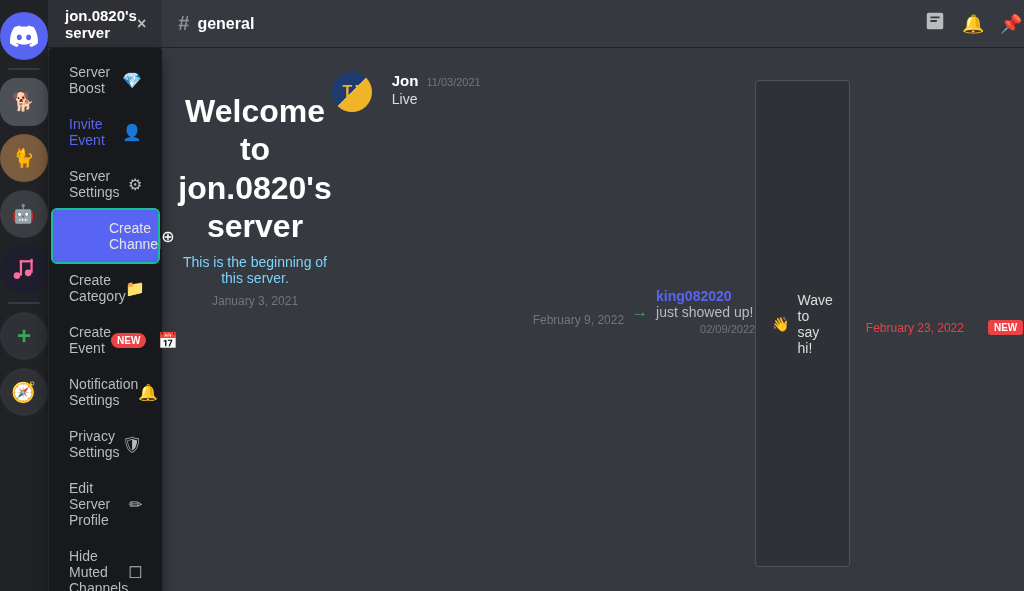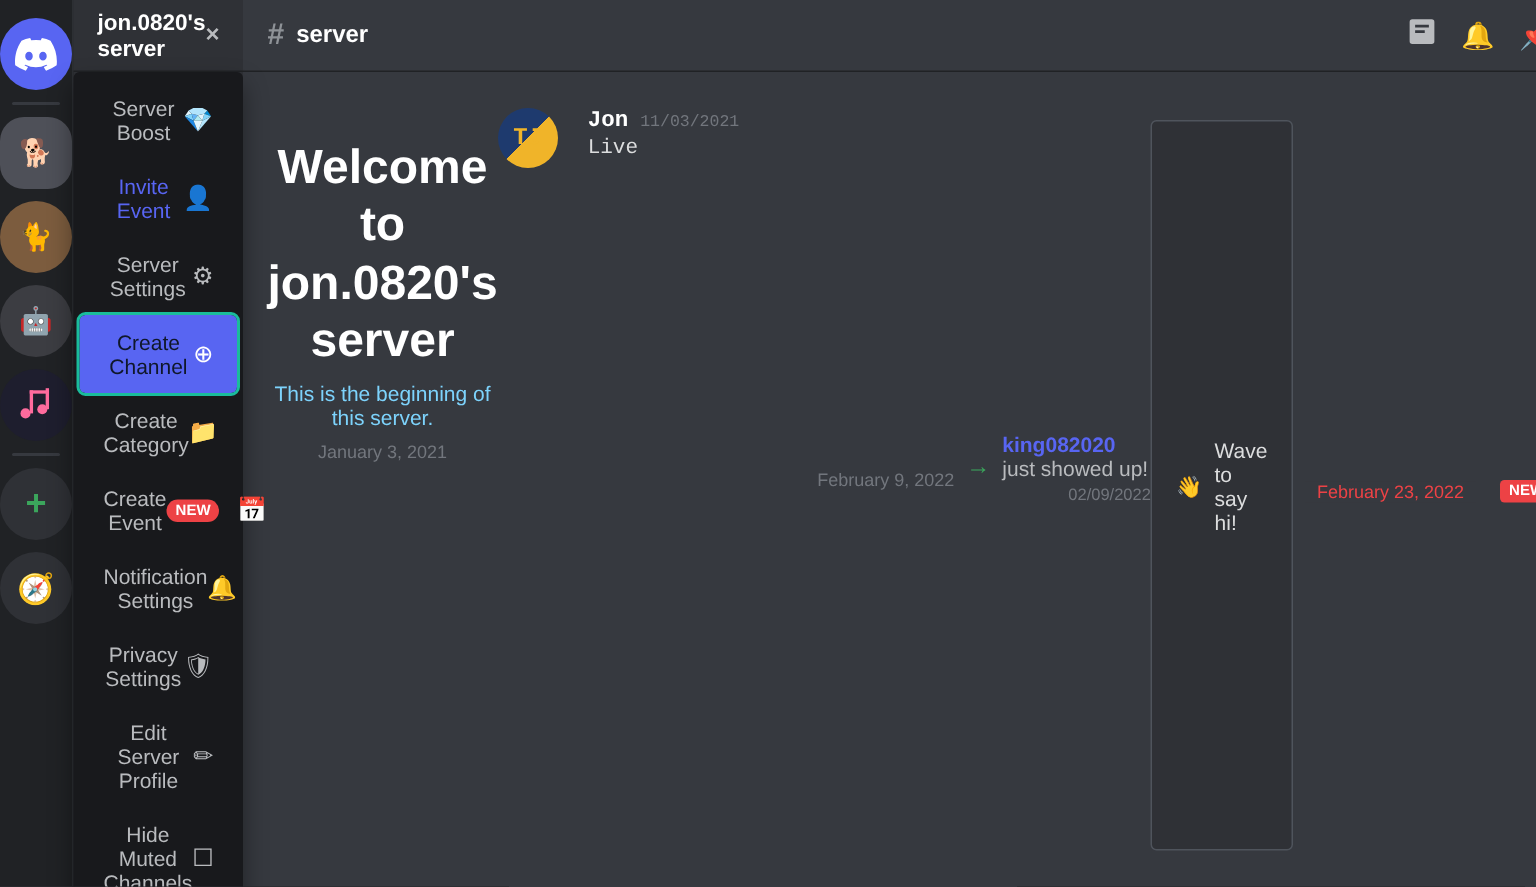--- a/index.html
+++ b/index.html
@@ -105,37 +105,37 @@
     .menu-item {
       display: flex;
       align-items: center;
       justify-content: space-between;
       padding: 10px 16px;
       color: #b9bbbe;
       font-size: 14px;
       cursor: pointer;
       border-radius: 2px;
       margin: 0 4px;
-      text-align: center;
     }
     .menu-item.highlighted {
       background: #5865f2;
       color: #fff;
       border-radius: 4px;
       outline: 2px solid #1abc9c;
       outline-offset: 0px;
     }
     .menu-item .item-label {
       font-size: 14px;
     }
     .menu-item .item-label.invite {
       color: #5865f2;
     }
     .menu-item.highlighted .item-label {
-      color: #0f172a;
+      color: #e5e5e5;
+      margin-left: 40px;
     }
     .menu-item-icon {
       color: #b9bbbe;
       font-size: 16px;
     }
     .menu-item.highlighted .menu-item-icon {
       color: #fff;
     }
     .new-badge {
       background: #ed4245;
@@ -218,21 +218,20 @@
     .welcome-date {
       color: #72767d;
       font-size: 12px;
     }
 
     
     .message-group {
       display: flex;
       gap: 20px;
       margin-bottom: 16px;
-      font-family: Liberation Mono, monospace;
     }
     .avatar {
       width: 40px;
       height: 40px;
       border-radius: 50%;
       flex-shrink: 0;
       display: flex;
       align-items: center;
       justify-content: center;
       font-weight: 900;
@@ -439,21 +438,21 @@
       <span class="item-label">Hide Muted Channels</span>
       <span class="menu-item-icon">☐</span>
     </div>
   </div>
 </div>
 
 <div class="main-content">
 
   <div class="main-header">
     <span class="channel-hash">#</span>
-    <span class="channel-name-header">server</span>
+    <span class="channel-name-header">general</span>
     <div class="header-right">
       <span class="header-icon">
         <svg width="22" height="22" viewBox="0 0 24 24" fill="#b9bbbe">
           <path d="M5 3h14a2 2 0 0 1 2 2v14a2 2 0 0 1-2 2H5a2 2 0 0 1-2-2V5a2 2 0 0 1 2-2zm2 4v2h10V7H7zm0 4v2h7v-2H7z"></path>
         </svg>
       </span>
       <span class="header-icon">🔔</span>
       <span class="header-icon">📌</span>
     </div>
   </div>

